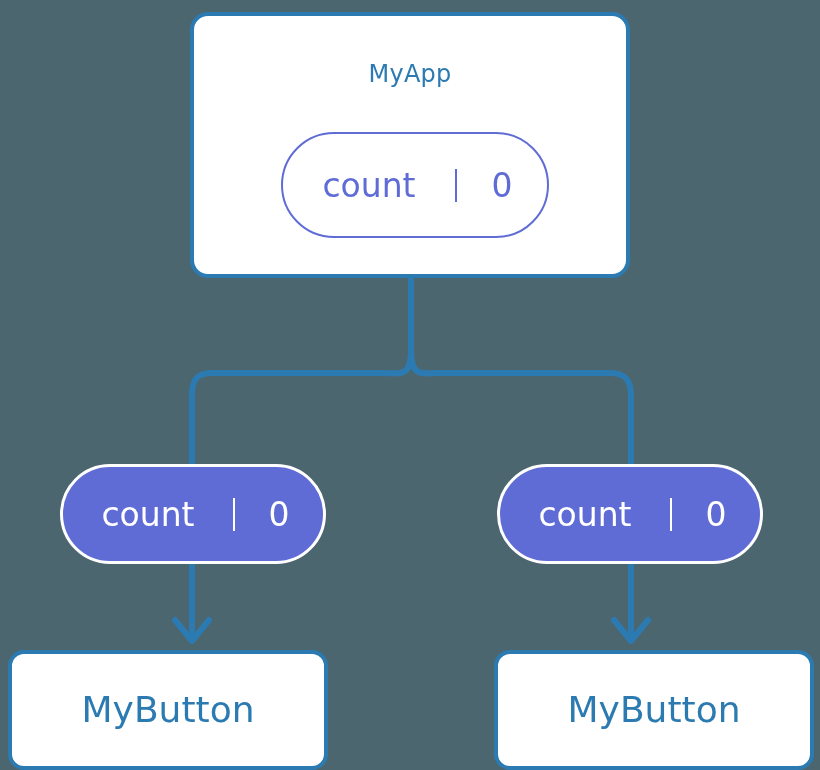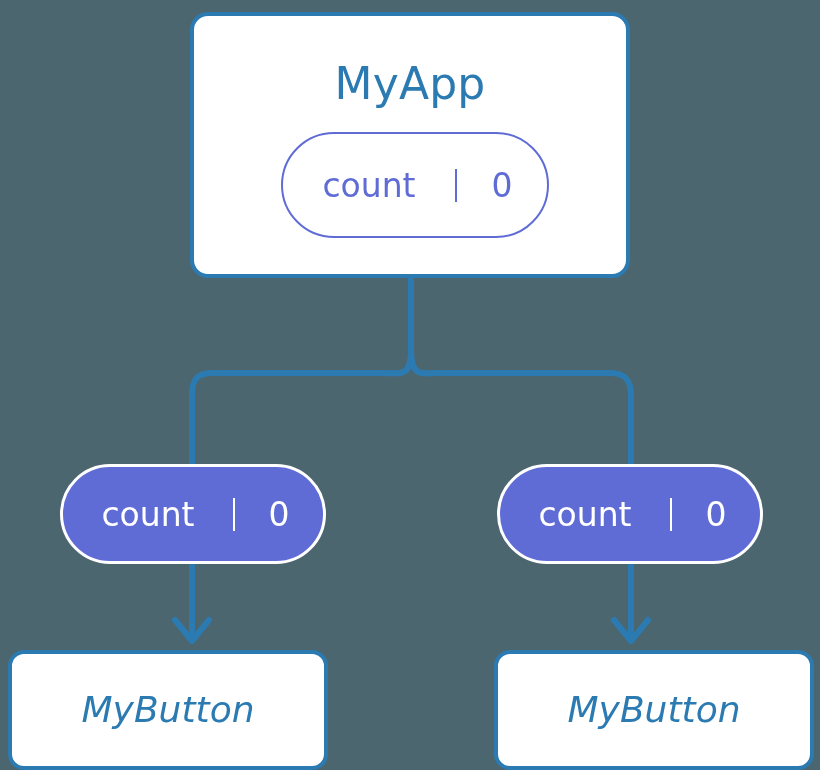--- a/index.html
+++ b/index.html
@@ -37,21 +37,21 @@
     background: #ffffff;
     border: 4px solid #2b7bb2;
     border-radius: 18px;
     box-sizing: border-box;
     display: flex;
     flex-direction: column;
     align-items: center;
   }
   .root-title {
     margin-top: 46px;
-    font-size: 44px;
+    font-size: 24px;
     color: #2b7bb2;
     letter-spacing: 0.2px;
     line-height: 1;
   }
 
   
   .pill {
     display: flex;
     align-items: center;
     border-radius: 999px;
@@ -114,21 +114,20 @@
     top: 650px;
     width: 320px;
     height: 120px;
     background: #ffffff;
     border: 4px solid #2b7bb2;
     border-radius: 16px;
     box-sizing: border-box;
     display: flex;
     align-items: center;
     justify-content: center;
-    font-style: italic;
   }
   #leaf-left  { left: 8px;   width: 320px; }
   #leaf-right { left: 494px; width: 320px; }
   .leaf-title {
     font-size: 36px;
     color: #2b7bb2;
     line-height: 1;
   }
 </style>
 </head>

